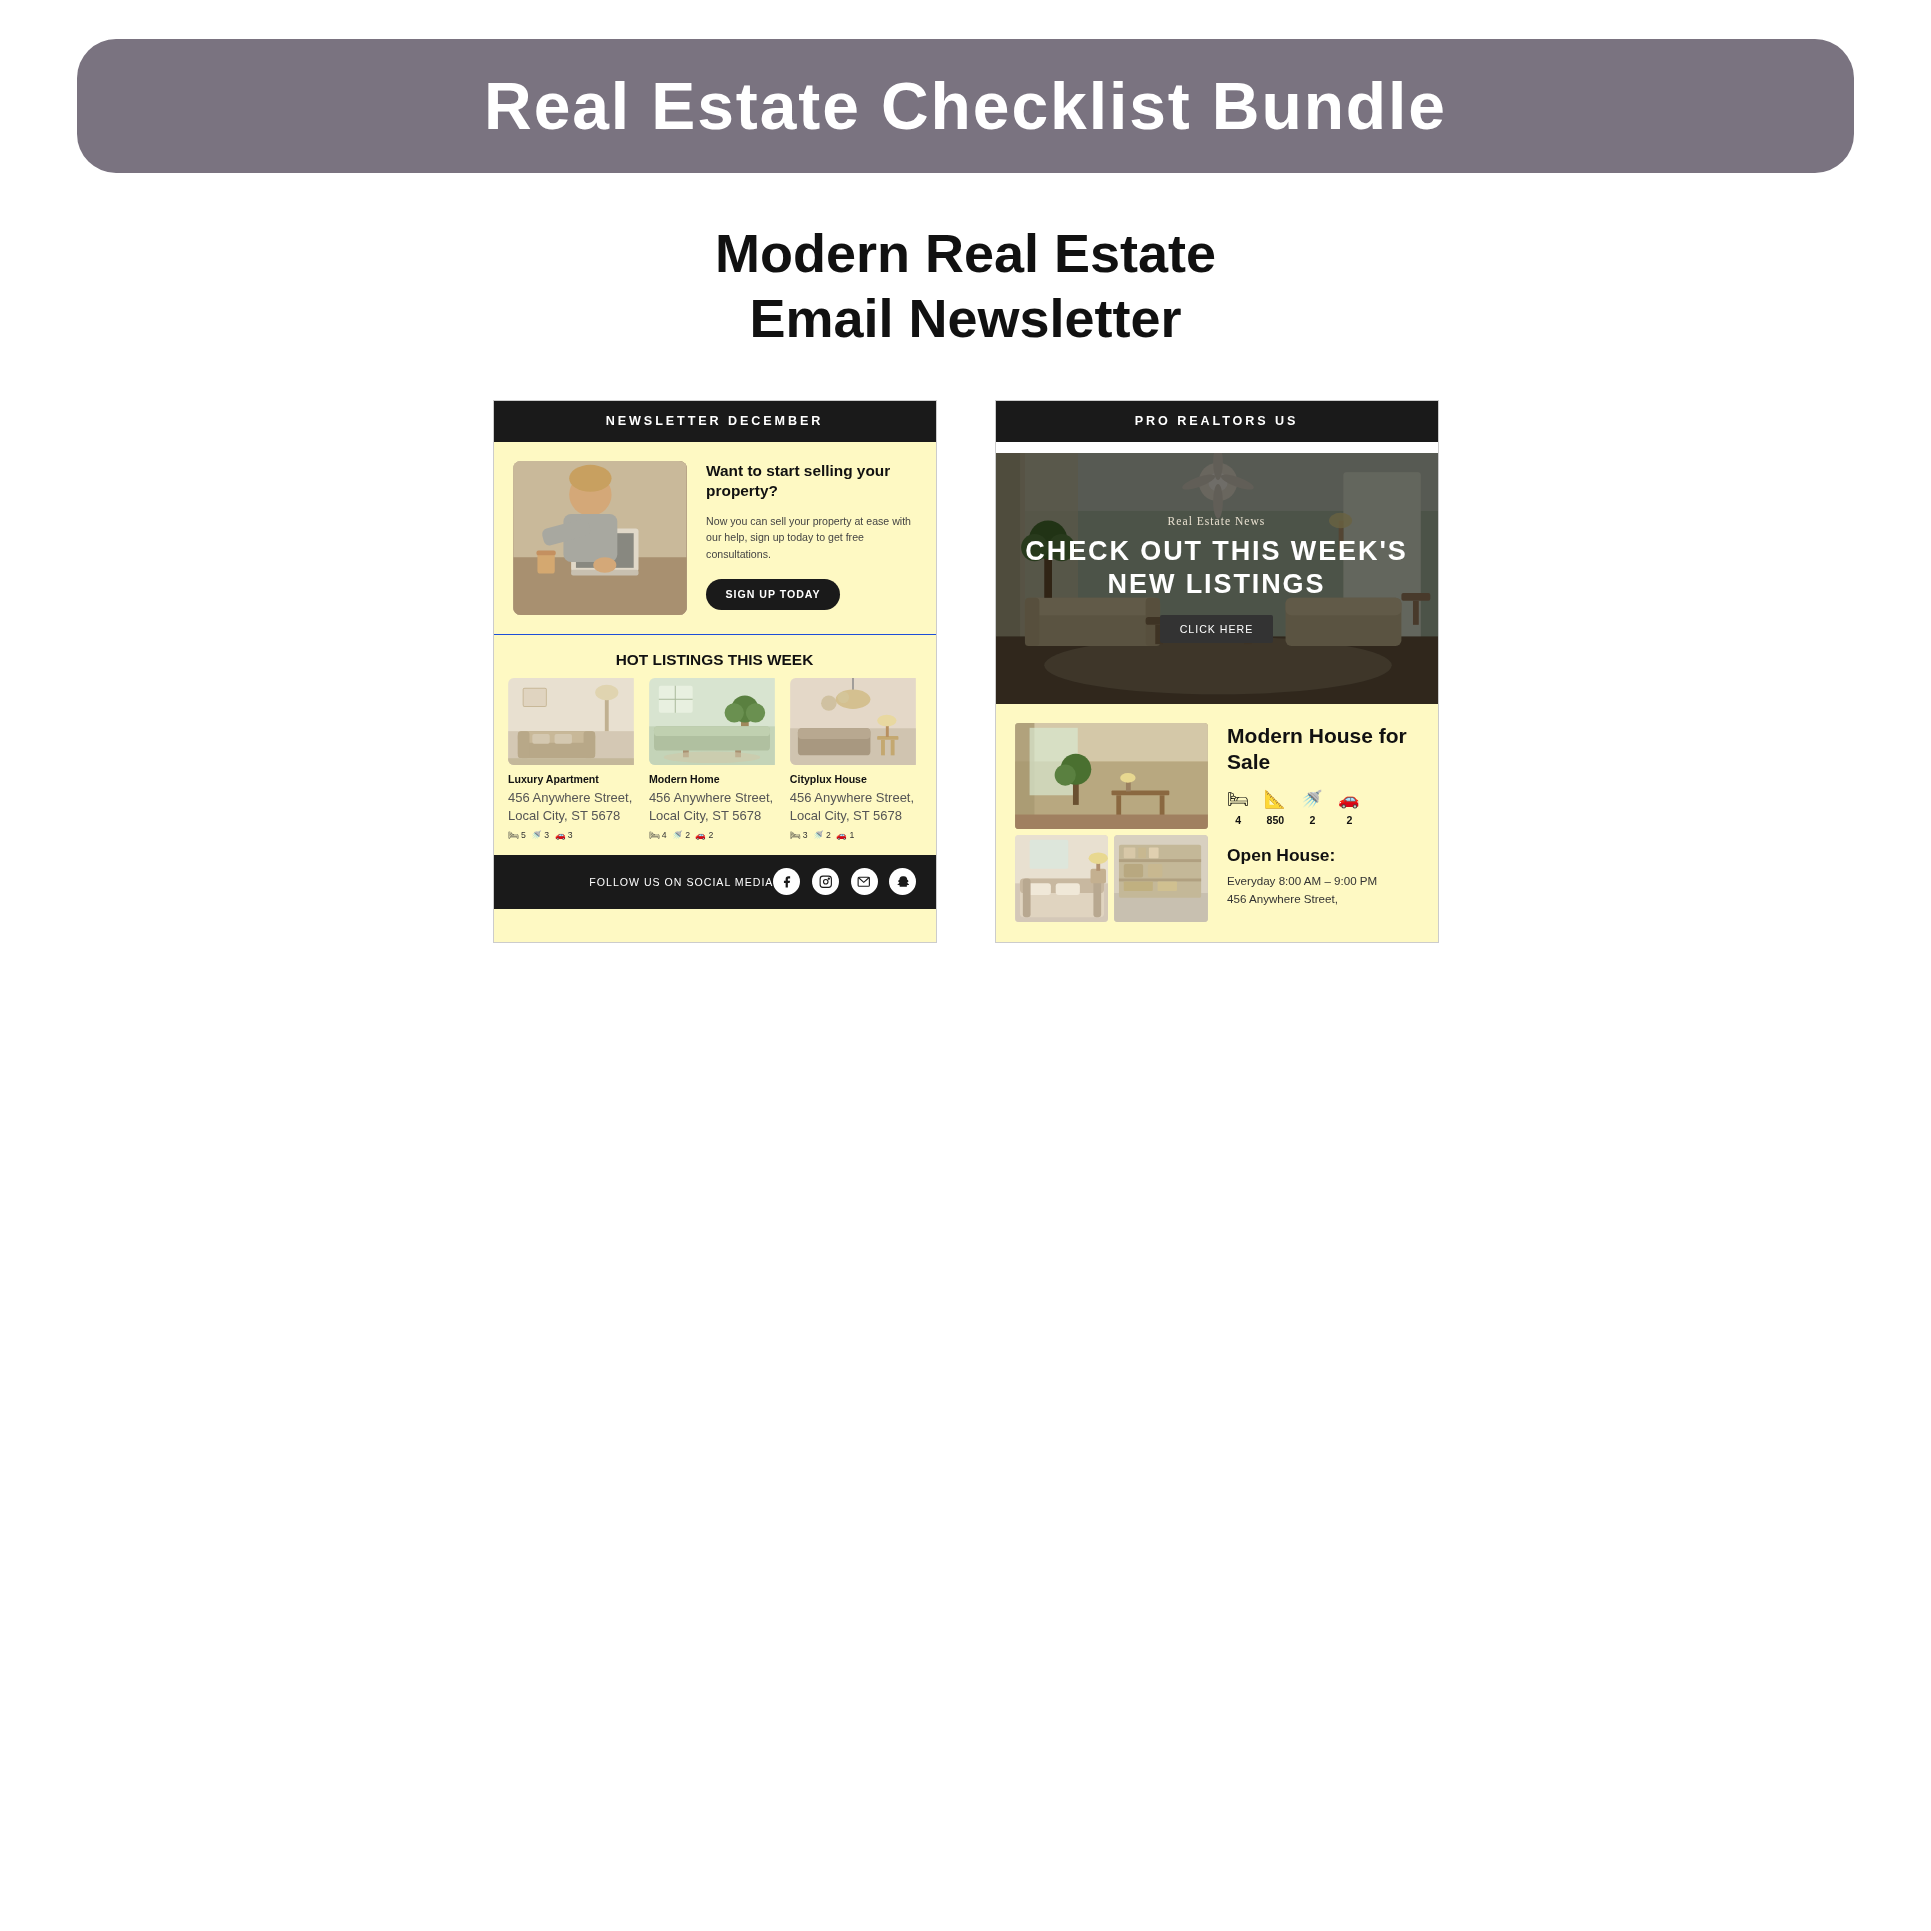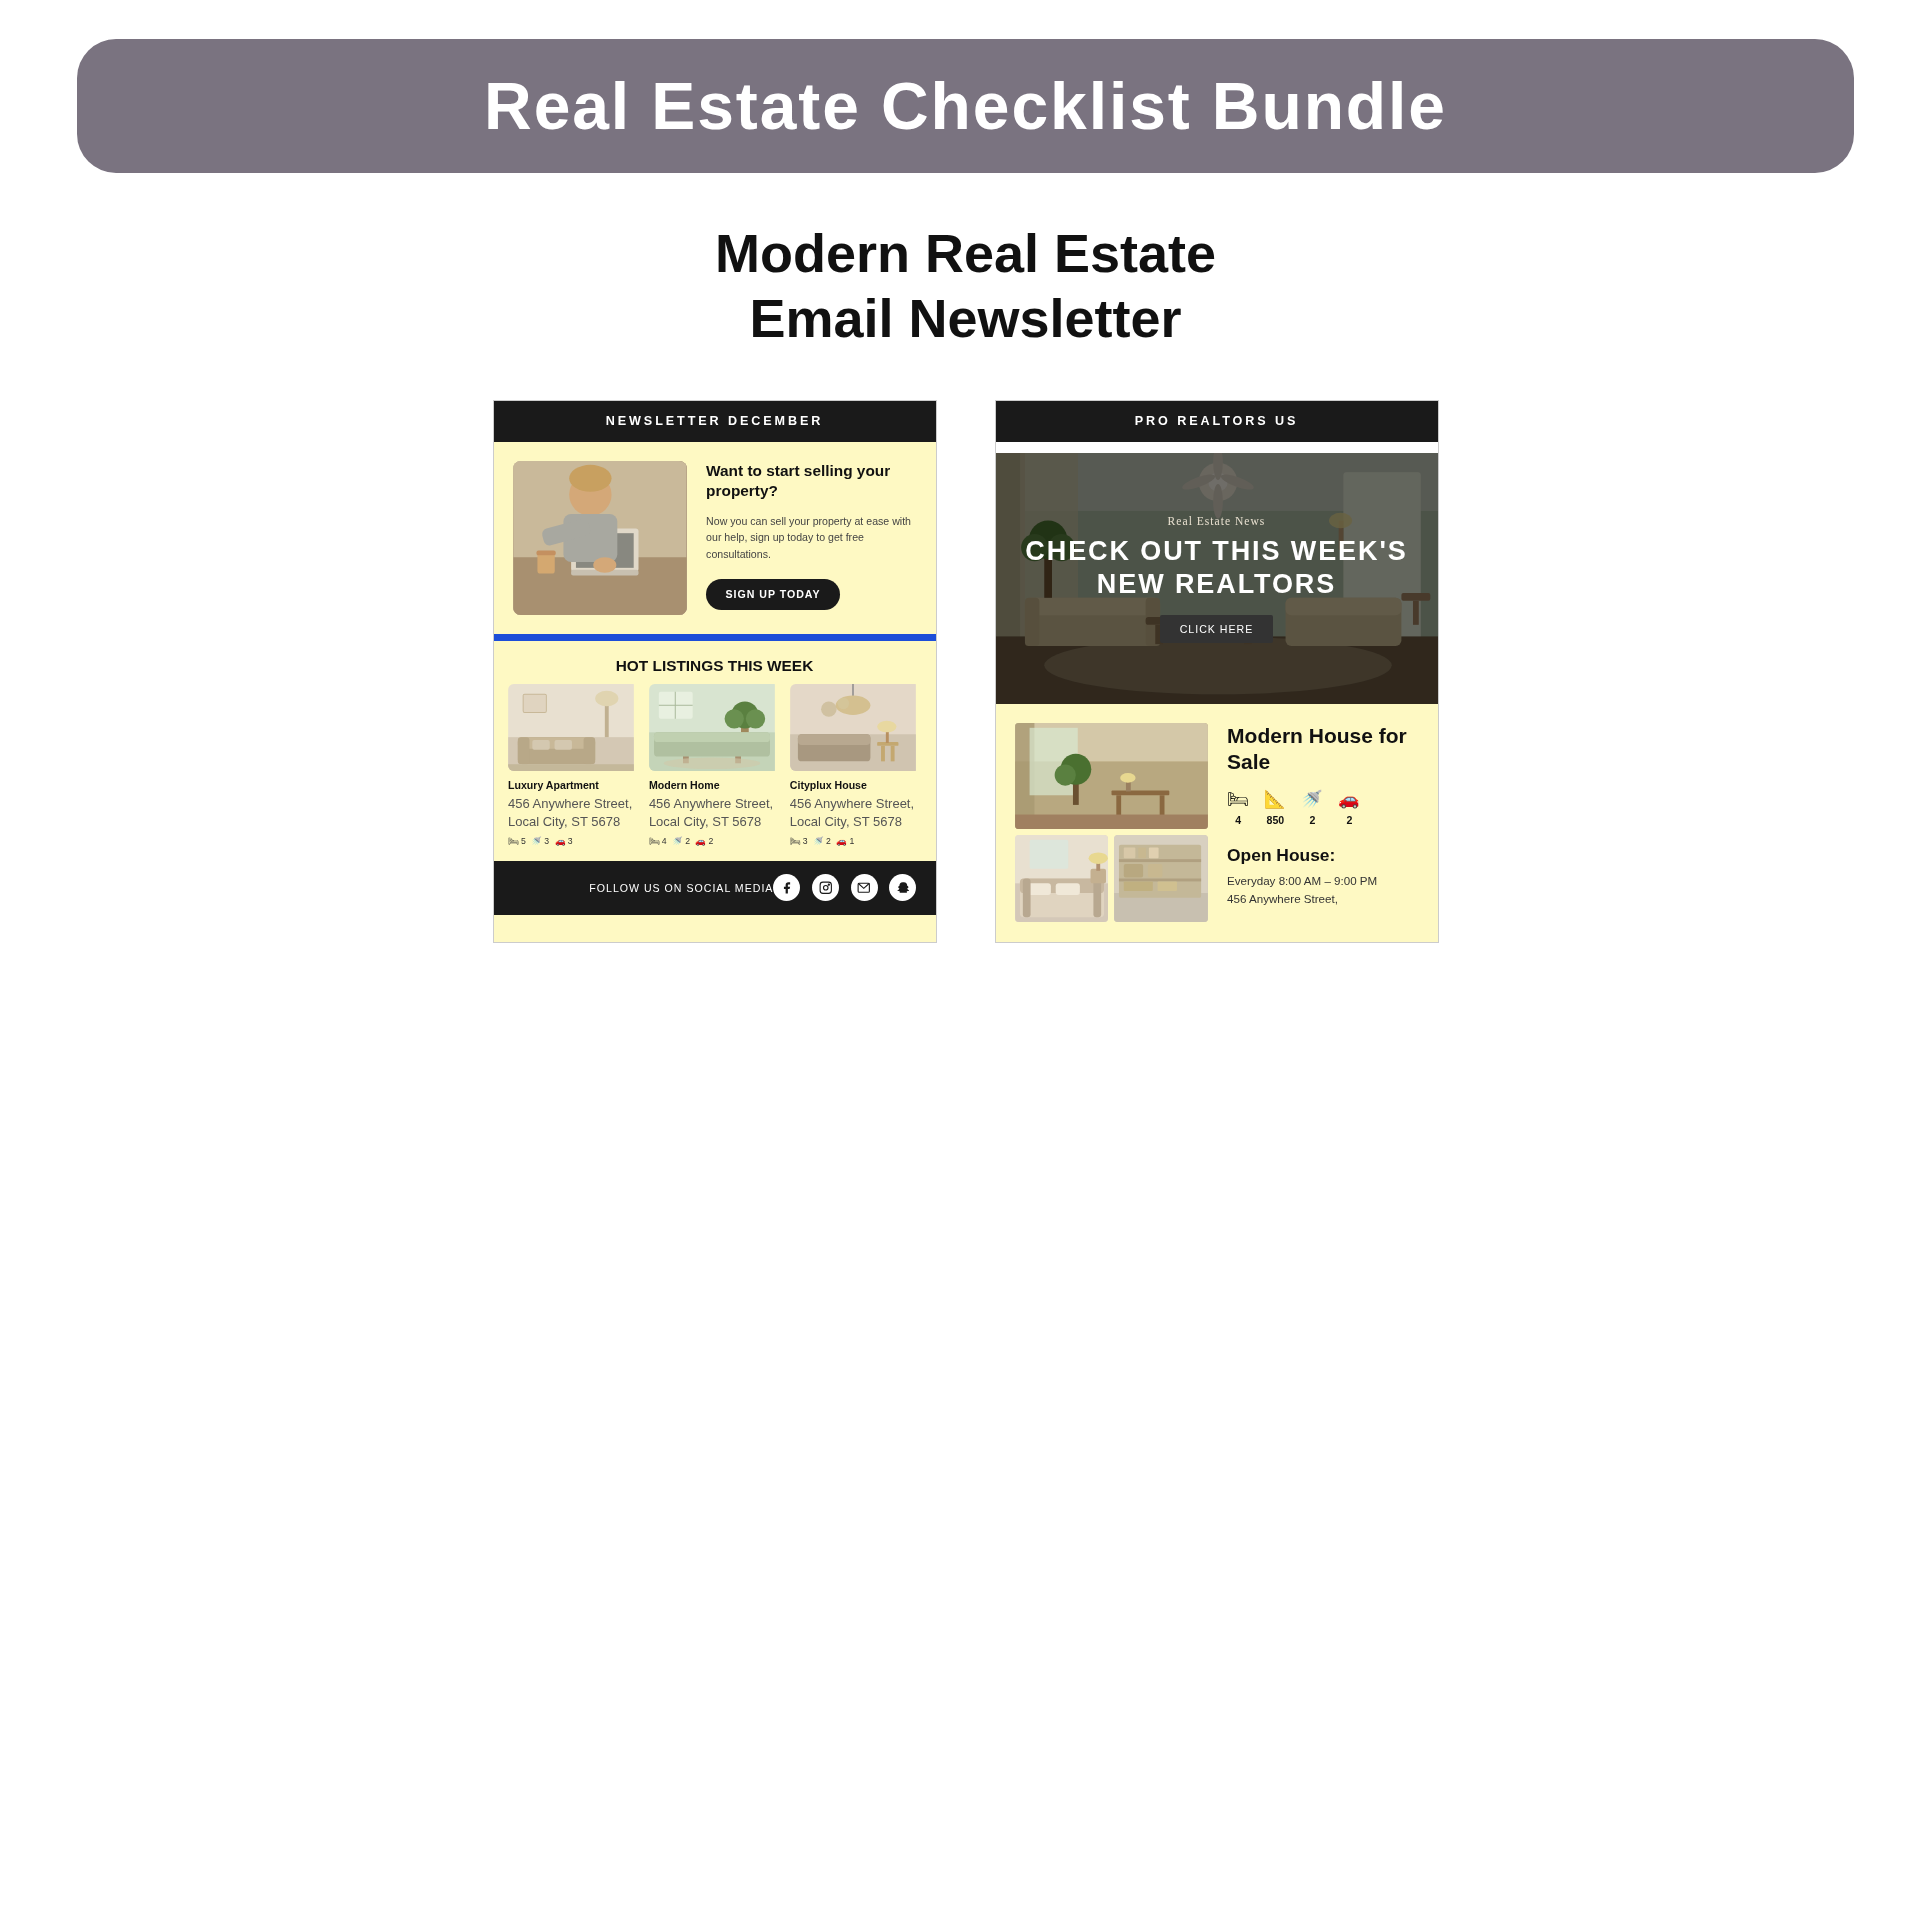--- a/index.html
+++ b/index.html
@@ -123,21 +123,21 @@
       cursor: pointer;
     }
 
     .left-card .listings-header {
       text-align: center;
       font-size: 15.4px;
       font-weight: 900;
       font-family: Arial, sans-serif;
       color: #111;
       padding: 15.4px 0 9.7px 0;
-      border-top: 7px solid #1d4ed8;
+      border-top: 1px solid #1d4ed8;
     }
 
     .left-card .listings-grid {
       display: flex;
       gap: 9.7px;
       padding: 0 14.5px 14.5px 14.5px;
     }
 
     .listing-item {
       flex: 1;
@@ -634,21 +634,21 @@
         <rect x="420" y="145" width="30" height="8" rx="2" fill="#a08060"></rect>
         <rect x="432" y="153" width="6" height="25" fill="#a08060"></rect>
 
         <rect x="355" y="70" width="5" height="30" fill="#b89870"></rect>
         <ellipse cx="357" cy="70" rx="12" ry="8" fill="#e8d890" opacity="0.8"></ellipse>
 
         <rect x="0" y="0" width="460" height="260" fill="rgba(0,0,0,0.35)"></rect>
       </svg>
       <div class="banner-overlay">
         <div class="banner-subtitle">Real Estate News</div>
-        <div class="banner-title">CHECK OUT THIS WEEK'S NEW REALTORS</div>
+        <div class="banner-title">CHECK OUT THIS WEEK'S NEW LISTINGS</div>
         <button class="click-here-btn">CLICK HERE</button>
       </div>
     </div>
 
     <div class="property-section">
 
       <div class="property-images">
 
         <div class="prop-img prop-img-1">
           <svg width="193" height="106" viewBox="0 0 200 110" xmlns="http://www.w3.org/2000/svg">

